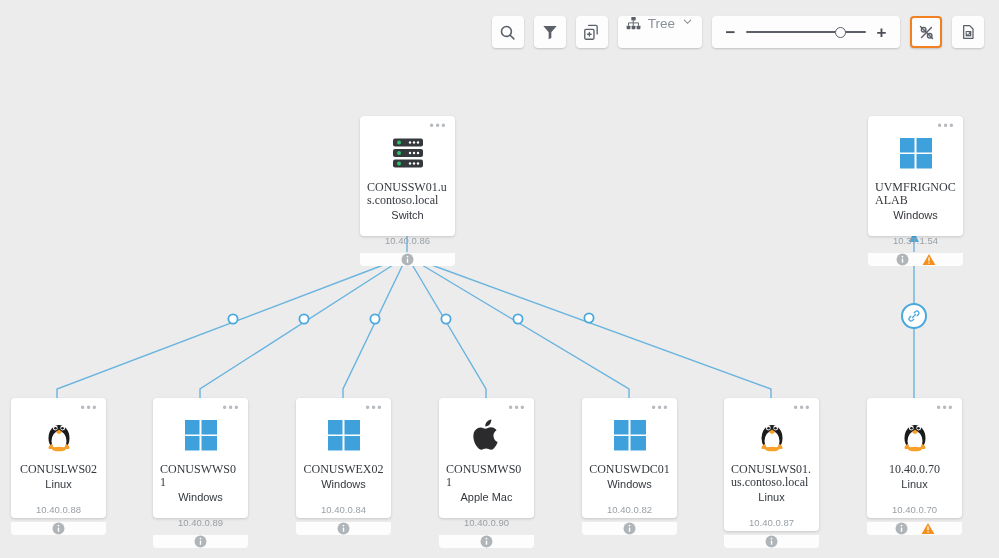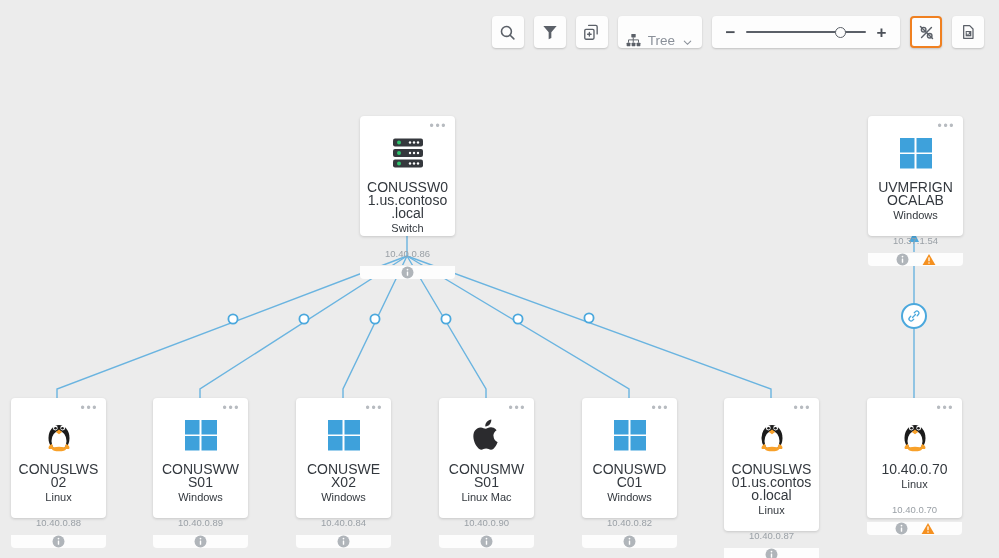--- a/index.html
+++ b/index.html
@@ -21,21 +21,21 @@
     background: #fdfdfd; border-radius: 4px;
     box-shadow: 0 1px 2px rgba(0,0,0,.18);
     display: flex; align-items: center; justify-content: center;
     color: #5b6068; cursor: pointer;
   }
   .tb-btn svg { display: block; }
   .tb-select {
     height: 32px; min-width: 82px; padding: 0 9px 0 8px;
     background: #fdfdfd; border-radius: 4px;
     box-shadow: 0 1px 2px rgba(0,0,0,.18);
-    display: flex; align-items: flex-end; gap: 7px; cursor: pointer;
+    display: flex; align-items: flex-start; gap: 7px; cursor: pointer;
   }
   .tb-select .lbl { font-size: 13.5px; color: #8a9099; }
   .tb-slider {
     height: 32px; width: 188px; padding: 0 12px;
     background: #fdfdfd; border-radius: 4px;
     box-shadow: 0 1px 2px rgba(0,0,0,.18);
     display: flex; align-items: center; gap: 9px;
   }
   .sl-minus, .sl-plus {
     color: #4b5058; font-size: 17px; line-height: 1;
@@ -77,22 +77,22 @@
   .node-dots {
     position: absolute; top: 7px; right: 8px;
     letter-spacing: 1.6px; color: #b7bbc0; font-size: 12px; line-height: 6px;
     user-select: none;
   }
   .node-icon {
     height: 42px; display: flex; align-items: center; justify-content: center;
     margin-top: 7px; margin-bottom: 7px;
   }
   .node-name {
-    font-size: 14px; color: #33383e; text-align: center;
-    line-height: 13px; word-break: break-word; max-width: 86px;
+    font-size: 12px; color: #33383e; 
+    line-height: 13px; word-break: break-word; max-width: 86px; font-family: Liberation Serif, serif;
   }
   .node-type {
     font-size: 11px; color: #33383e; text-align: left;
     line-height: 14px; margin-top: 1px;
   }
   .node-ip {
     font-size: 9.5px; color: #9aa0a6; text-align: center; margin-top: 13px;
   }
   .node-footer {
     height: 27px; border-top: 1px solid #ececec;
@@ -311,21 +311,21 @@
   <div class="node" style="left:439px; top:398px; width:95px; height:120px;">
     <div class="node-body">
       <span class="node-dots">•••</span>
       <div class="node-icon">
         <svg width="30" height="34" viewBox="0 0 30 34" fill="#2b2b2e">
           <path d="M21.4 18.2c0-4 3.1-5.8 3.2-5.9-1.7-2.6-4.4-2.9-5.4-3-2.3-.2-4.5 1.4-5.6 1.4-1.2 0-3-1.4-4.9-1.3-2.5 0-4.8 1.5-6.1 3.7-2.6 4.6-.7 11.3 1.9 15 1.3 1.8 2.8 3.8 4.7 3.7 1.9-.1 2.6-1.2 4.9-1.2s2.9 1.2 4.9 1.2c2 0 3.3-1.8 4.6-3.6 1.4-2.1 2-4.1 2-4.2-.1 0-3.9-1.5-4-5.8z"></path>
           <path d="M17.8 6.2c1-1.3 1.7-3 1.5-4.7-1.5.1-3.3 1-4.4 2.3-1 1.1-1.8 2.9-1.6 4.6 1.6.1 3.4-.8 4.5-2.2z"></path>
         </svg>
       </div>
       <div class="node-name">CONUSMWS01</div>
-      <div class="node-type">Linux Mac</div>
+      <div class="node-type">Apple Mac</div>
       <div class="node-ip">10.40.0.90</div>
     </div>
     <div class="node-footer">
       <span class="f-icon">
         <svg width="13" height="13" viewBox="0 0 24 24">
             <circle cx="12" cy="12" r="11" fill="#b0b5ba"></circle>
             <rect x="10.7" y="10" width="2.6" height="8" fill="#fff" rx="1"></rect>
             <circle cx="12" cy="6.6" r="1.6" fill="#fff"></circle>
           </svg>
       </span>

